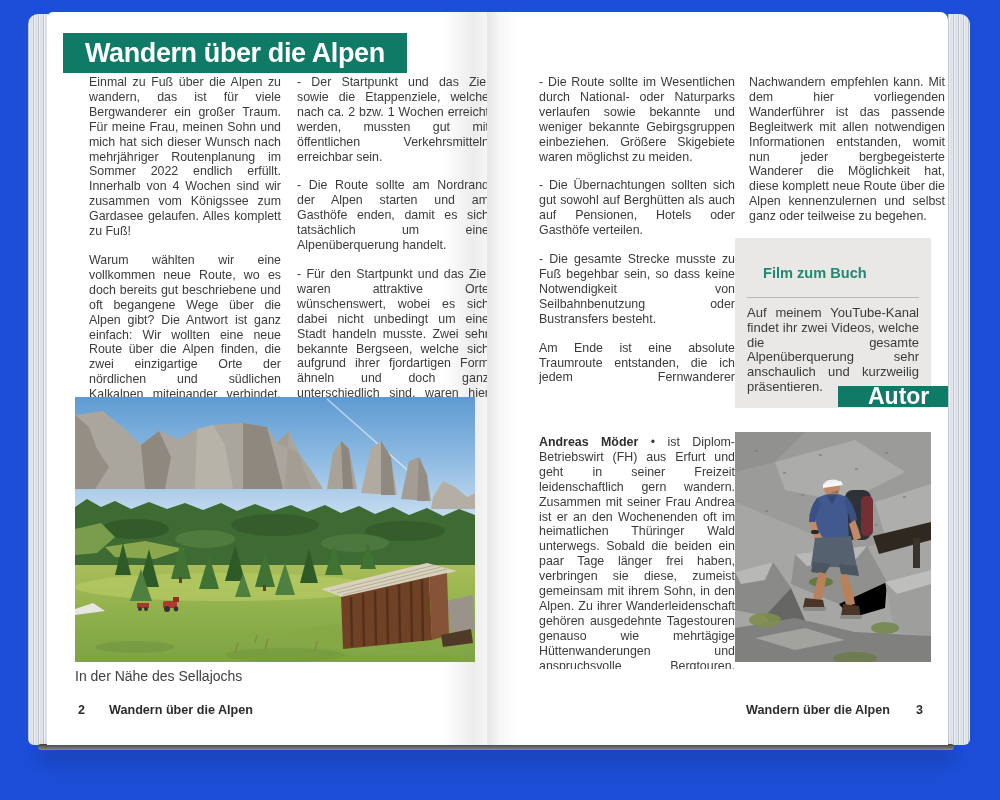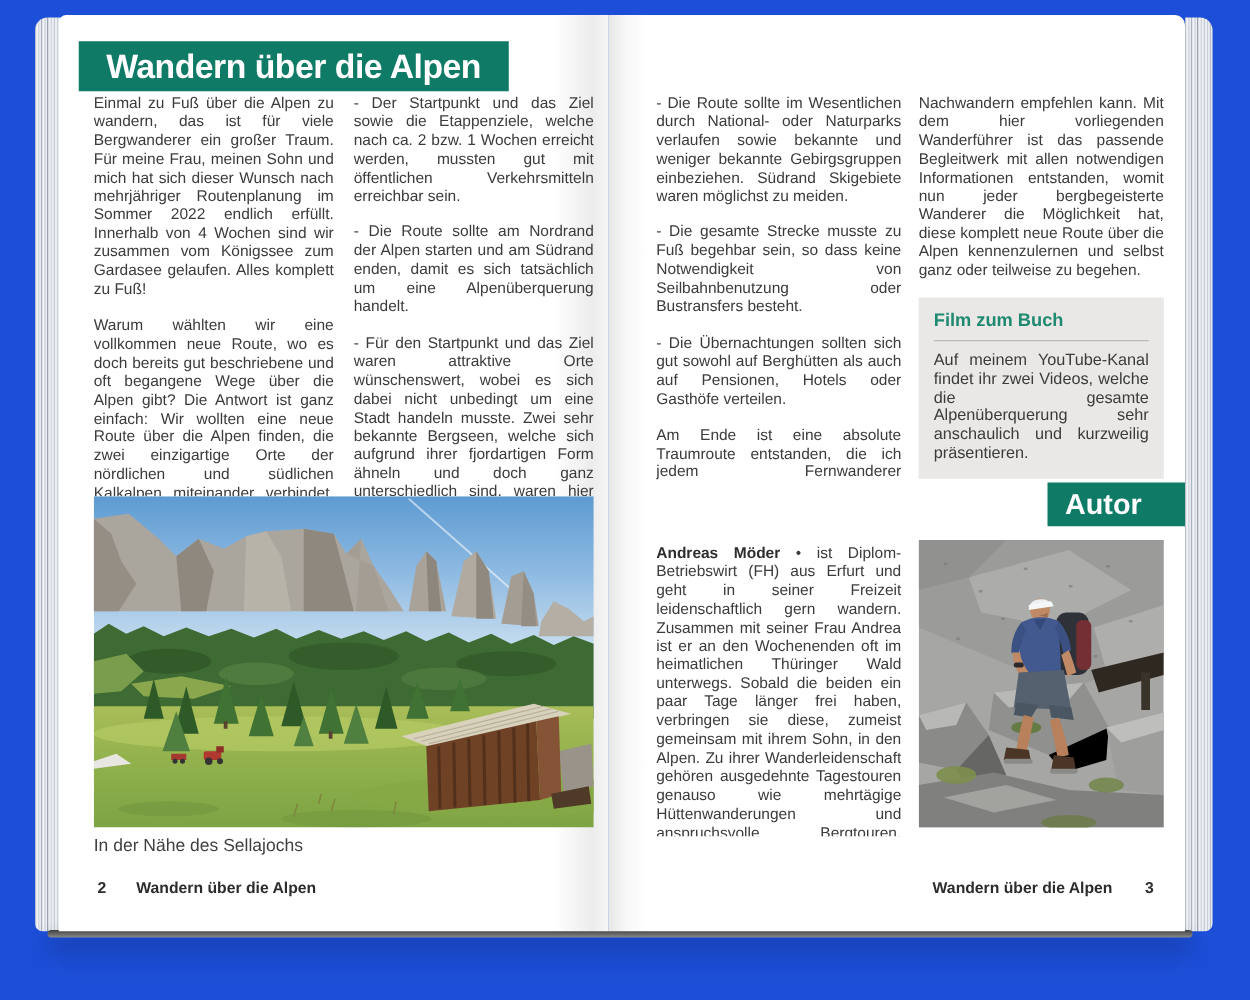--- a/index.html
+++ b/index.html
@@ -33,53 +33,53 @@
   .page-left{
     width:440px;border-radius:6px 0 0 0;
     background:linear-gradient(to right,#ffffff 0%,#ffffff 90%,#ececec 97%,#f6f6f6 100%);
   }
   .page-right{
     width:461px;border-radius:0 8px 0 0;
     background:linear-gradient(to right,#e6e6e6 0%,#f8f8f8 3%,#ffffff 7%,#ffffff 100%);
   }
 
   
-  .body-copy{font-size:12.4px;line-height:14.9px;text-align:justify;color:#3b3b3b;}
+  .body-copy{font-size:12.4px;line-height:14.9px;text-align:justify;color:#3b3b3b;margin-left:14px;}
   .body-copy p{margin:0 0 14px 0;}
   .banner{
     position:absolute;background:#0f7a66;color:#fff;font-weight:bold;
     display:flex;align-items:center;
   }
   .title-banner{
     left:16px;top:21px;width:344px;height:40px;
     font-size:27px;letter-spacing:-0.4px;padding-left:22px;box-sizing:border-box;
   }
   .autor-banner{
-    right:0;top:374px;width:110px;height:35px;
-    font-size:23px;padding-left:14px;box-sizing:border-box;
+    right:0;top:374px;width:110px;height:21px;
+    font-size:23px;padding-left:30px;box-sizing:border-box;
   }
   .cols{position:absolute;left:28px;top:63px;width:400px;height:322px;overflow:hidden;
     display:flex;gap:16px;}
   .col{width:192px;}
 
   .photo-main{position:absolute;left:28px;top:385px;width:400px;height:265px;}
   .caption{position:absolute;left:28px;top:656px;font-size:14px;color:#3f3f3f;}
 
   .footer{position:absolute;top:691px;display:flex;font-weight:bold;font-size:12.6px;color:#2c2c2c;}
   .footer-left{left:31px;gap:24px;}
   .footer-right{left:38px;width:398px;justify-content:flex-end;gap:26px;}
 
   .col3{position:absolute;left:38px;top:63px;width:196px;height:310px;overflow:hidden;}
   .col4{position:absolute;left:248px;top:63px;width:196px;height:160px;overflow:hidden;}
 
   .film-box{
     position:absolute;left:248px;top:226px;width:196px;box-sizing:border-box;
     background:#e9e8e6;padding:11px 12px 13px 12px;
   }
-  .film-box h3{margin:0;font-size:14.6px;color:#1f8a71;font-weight:bold;}
+  .film-box h3{margin:16px;font-size:14.6px;color:#1f8a71;font-weight:bold;}
   .film-box .rule{height:1px;background:#b9b9b6;margin:7px 0 8px 0;}
   .film-box .film-body{font-size:13px;line-height:14.8px;text-align:justify;color:#3b3b3b;}
 
   .bio{position:absolute;left:38px;top:423px;width:196px;height:234px;overflow:hidden;}
   .bio b{color:#2d2d2d;}
   .photo-author{position:absolute;left:248px;top:420px;width:196px;height:230px;}
 
   svg{display:block;}
 </style>
 </head>
@@ -99,21 +99,21 @@
         <span>Wandern über die Alpen</span>
       </div>
 
       <div class="cols body-copy">
         <div class="col">
           <p>Einmal zu Fuß über die Alpen zu wandern, das ist für viele Bergwanderer ein großer Traum. Für meine Frau, meinen Sohn und mich hat sich dieser Wunsch nach mehrjähriger Routenplanung im Sommer 2022 endlich erfüllt. Innerhalb von 4 Wochen sind wir zusammen vom Königssee zum Gardasee gelaufen. Alles komplett zu Fuß!</p>
           <p>Warum wählten wir eine vollkommen neue Route, wo es doch bereits gut beschriebene und oft begangene Wege über die Alpen gibt? Die Antwort ist ganz einfach: Wir wollten eine neue Route über die Alpen finden, die zwei einzigartige Orte der nördlichen und südlichen Kalkalpen miteinander verbindet. Darüber hinaus war uns wichtig, dass die Route ganz bestimmte Kriterien erfüllt,</p>
         </div>
         <div class="col">
           <p>- Der Startpunkt und das Ziel sowie die Etappenziele, welche nach ca. 2 bzw. 1 Wochen erreicht werden, mussten gut mit öffentlichen Verkehrsmitteln erreichbar sein.</p>
-          <p>- Die Route sollte am Nordrand der Alpen starten und am Südrand enden, damit es sich tatsächlich um eine Alpenüberquerung handelt.</p>
+          <p>- Die Route sollte am Nordrand der Alpen starten und am Gasthöfe enden, damit es sich tatsächlich um eine Alpenüberquerung handelt.</p>
           <p>- Für den Startpunkt und das Ziel waren attraktive Orte wünschenswert, wobei es sich dabei nicht unbedingt um eine Stadt handeln musste. Zwei sehr bekannte Bergseen, welche sich aufgrund ihrer fjordartigen Form ähneln und doch ganz unterschiedlich sind, waren hier die Ideallösung.</p>
         </div>
       </div>
 
       <div class="photo-main">
         <svg width="400" height="265" viewBox="0 0 400 265">
           <defs>
             <linearGradient id="sky" x1="0" y1="0" x2="0" y2="1">
               <stop offset="0" stop-color="#5e9bd2"></stop>
               <stop offset="0.45" stop-color="#8fbbe2"></stop>
@@ -239,23 +239,23 @@
 
       <div class="footer footer-left">
         <span>2</span>
         <span>Wandern über die Alpen</span>
       </div>
     </div>
 
     <div class="page page-right">
 
       <div class="col3 body-copy">
-        <p>- Die Route sollte im Wesentlichen durch National- oder Naturparks verlaufen sowie bekannte und weniger bekannte Gebirgsgruppen einbeziehen. Südrand  Skigebiete waren möglichst zu meiden.</p>
+        <p>- Die Route sollte im Wesentlichen durch National- oder Naturparks verlaufen sowie bekannte und weniger bekannte Gebirgsgruppen einbeziehen. Größere  Skigebiete waren möglichst zu meiden.</p>
+        <p>- Die Übernachtungen sollten sich gut sowohl auf Berghütten als auch auf Pensionen, Hotels oder Gasthöfe verteilen.</p>
         <p>- Die gesamte Strecke musste zu Fuß begehbar sein, so dass keine Notwendigkeit von Seilbahnbenutzung oder Bustransfers besteht.</p>
-        <p>- Die Übernachtungen sollten sich gut sowohl auf Berghütten als auch auf Pensionen, Hotels oder Gasthöfe verteilen.</p>
         <p>Am Ende ist eine absolute Traumroute entstanden, die ich jedem Fernwanderer uneingeschränkt zum</p>
       </div>
 
       <div class="col4 body-copy">
         <p>Nachwandern empfehlen kann. Mit dem hier vorliegenden Wanderführer ist das passende Begleitwerk mit allen notwendigen Informationen entstanden, womit nun jeder bergbegeisterte Wanderer die Möglichkeit hat, diese komplett neue Route über die Alpen kennenzulernen und selbst ganz oder teilweise zu begehen.</p>
       </div>
 
       <div class="film-box">
         <h3>Film zum Buch</h3>
         <div class="rule"></div>

